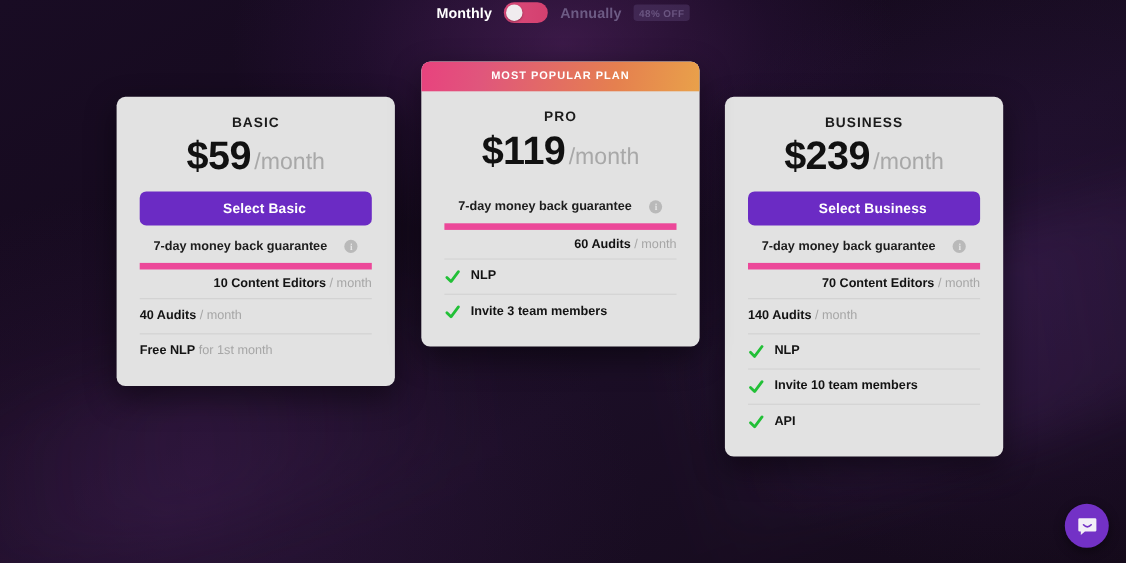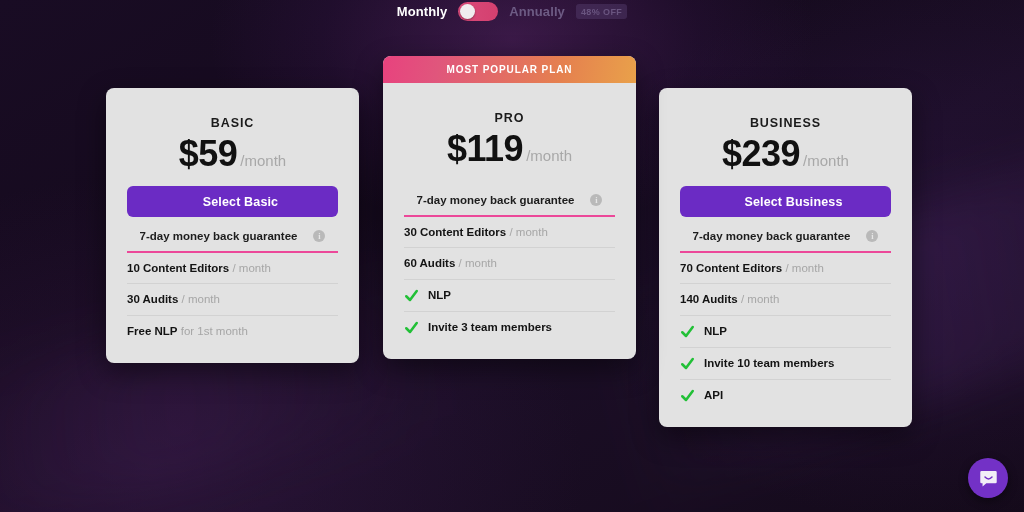--- a/index.html
+++ b/index.html
@@ -130,39 +130,39 @@
     display: flex;
     flex-direction: column;
   }
 
   .plan-name {
     text-align: center;
     font-size: 12.5px;
     font-weight: bold;
     letter-spacing: 0.9px;
     color: #1b1b1b;
-    margin-top: 14px;
+    margin-top: 2px;
   }
 
   .price-row {
     display: flex;
     align-items: baseline;
     justify-content: center;
     margin-top: 6px;
     margin-bottom: 14px;
   }
   .price-amount {
     font-size: 36px;
     font-weight: bold;
     color: #111111;
     letter-spacing: -0.5px;
     line-height: 1;
   }
   .price-period {
-    font-size: 15px;
+    font-size: 21px;
     color: #a8a8a8;
     font-weight: normal;
     margin-left: 3px;
   }
 
   .select-btn {
     height: 31px;
     border-radius: 6px;
     border: none;
     color: #ffffff;
@@ -210,21 +210,21 @@
 
   .feature {
     display: flex;
     align-items: center;
     gap: 9px;
     border-top: 1px solid #d2d2d2;
     min-height: 32px;
     padding: 4px 0;
     font-size: 11.5px;
   }
-  .feature:first-child { border-top: 2px solid #ec4899; }
+  .feature:first-child { border-top: 6px solid #ec4899; justify-content: flex-end; }
 
   .feature-text { line-height: 1.25; }
   .feature-strong { font-weight: bold; color: #131313; }
   .feature-muted  { color: #a6a6a6; font-weight: normal; }
 
   .check {
     flex: none;
     width: 15px;
     height: 15px;
     display: block;
@@ -273,21 +273,21 @@
       <button class="select-btn purple">Select Basic</button>
       <div class="guarantee">
         <span class="guarantee-text">7-day money back guarantee</span>
         <span class="info-icon">i</span>
       </div>
       <div class="features">
         <div class="feature">
           <span class="feature-text"><b class="feature-strong">10 Content Editors</b><span class="feature-muted"> / month</span></span>
         </div>
         <div class="feature">
-          <span class="feature-text"><b class="feature-strong">30 Audits</b><span class="feature-muted"> / month</span></span>
+          <span class="feature-text"><b class="feature-strong">40 Audits</b><span class="feature-muted"> / month</span></span>
         </div>
         <div class="feature">
           <span class="feature-text"><b class="feature-strong">Free NLP</b><span class="feature-muted"> for 1st month</span></span>
         </div>
       </div>
     </div>
   </div>
 
   <div class="card pro">
     <div class="popular-banner">MOST POPULAR PLAN</div>
@@ -296,23 +296,20 @@
       <div class="price-row">
         <span class="price-amount">$119</span>
         <span class="price-period">/month</span>
       </div>
       <div class="guarantee">
         <span class="guarantee-text">7-day money back guarantee</span>
         <span class="info-icon">i</span>
       </div>
       <div class="features">
         <div class="feature">
-          <span class="feature-text"><b class="feature-strong">30 Content Editors</b><span class="feature-muted"> / month</span></span>
-        </div>
-        <div class="feature">
           <span class="feature-text"><b class="feature-strong">60 Audits</b><span class="feature-muted"> / month</span></span>
         </div>
         <div class="feature">
           <svg class="check" viewBox="0 0 20 20">
               <path d="M3 11 L8 16 L17 4" stroke="#22c037" stroke-width="3.4" fill="none" stroke-linecap="round" stroke-linejoin="round"></path>
             </svg>
           <span class="feature-text"><b class="feature-strong">NLP</b></span>
         </div>
         <div class="feature">
           <svg class="check" viewBox="0 0 20 20">

